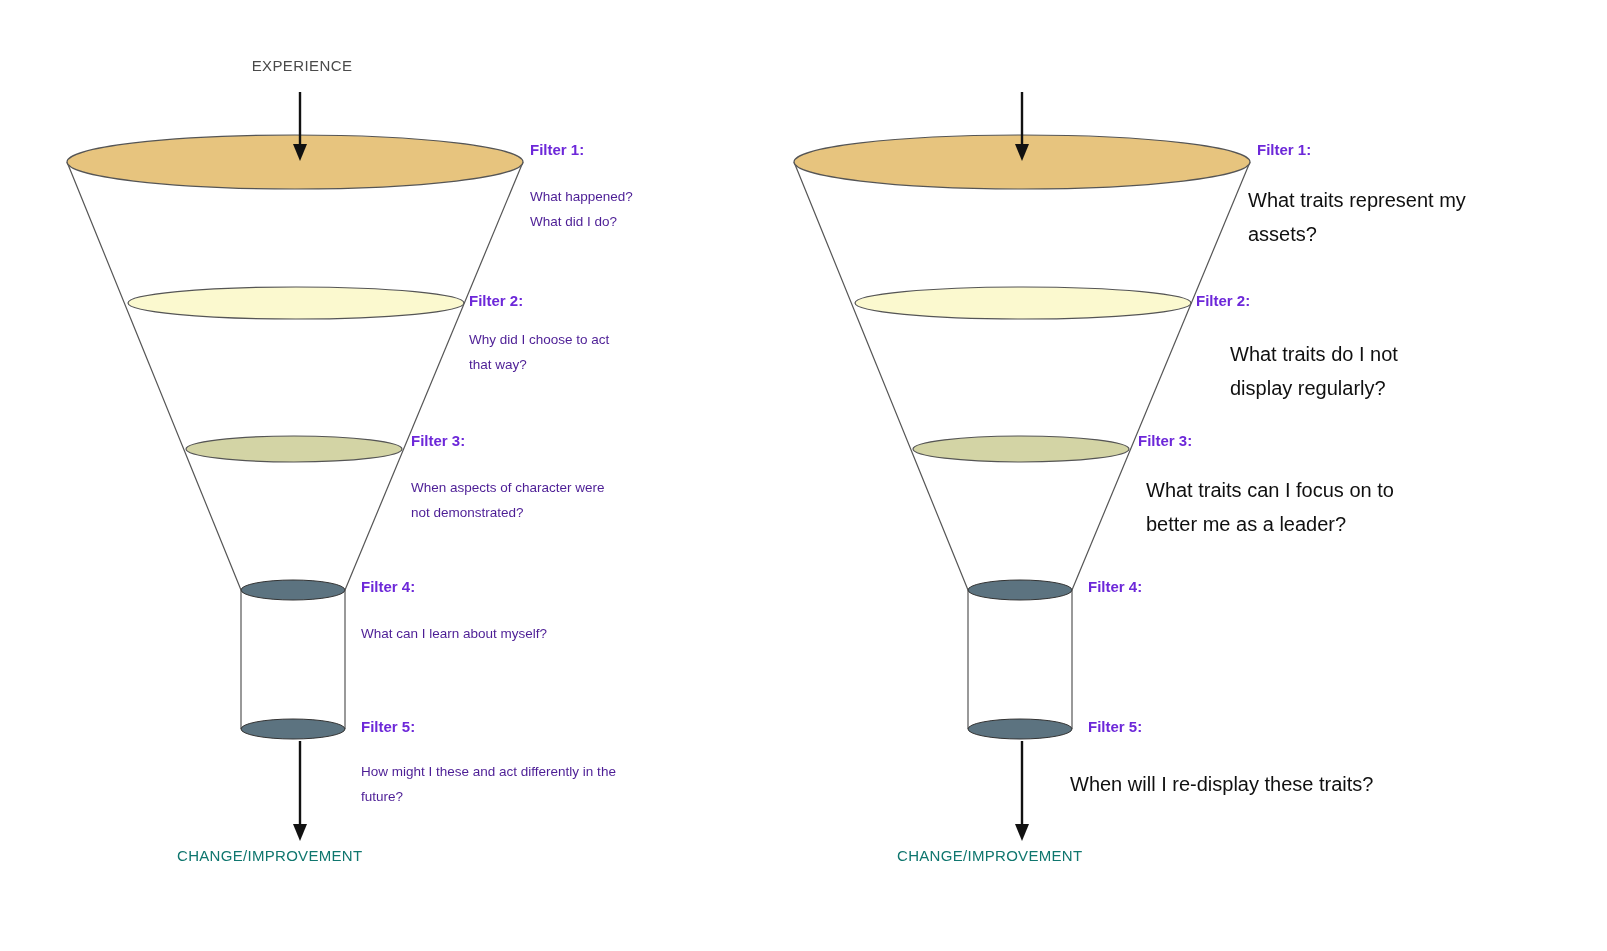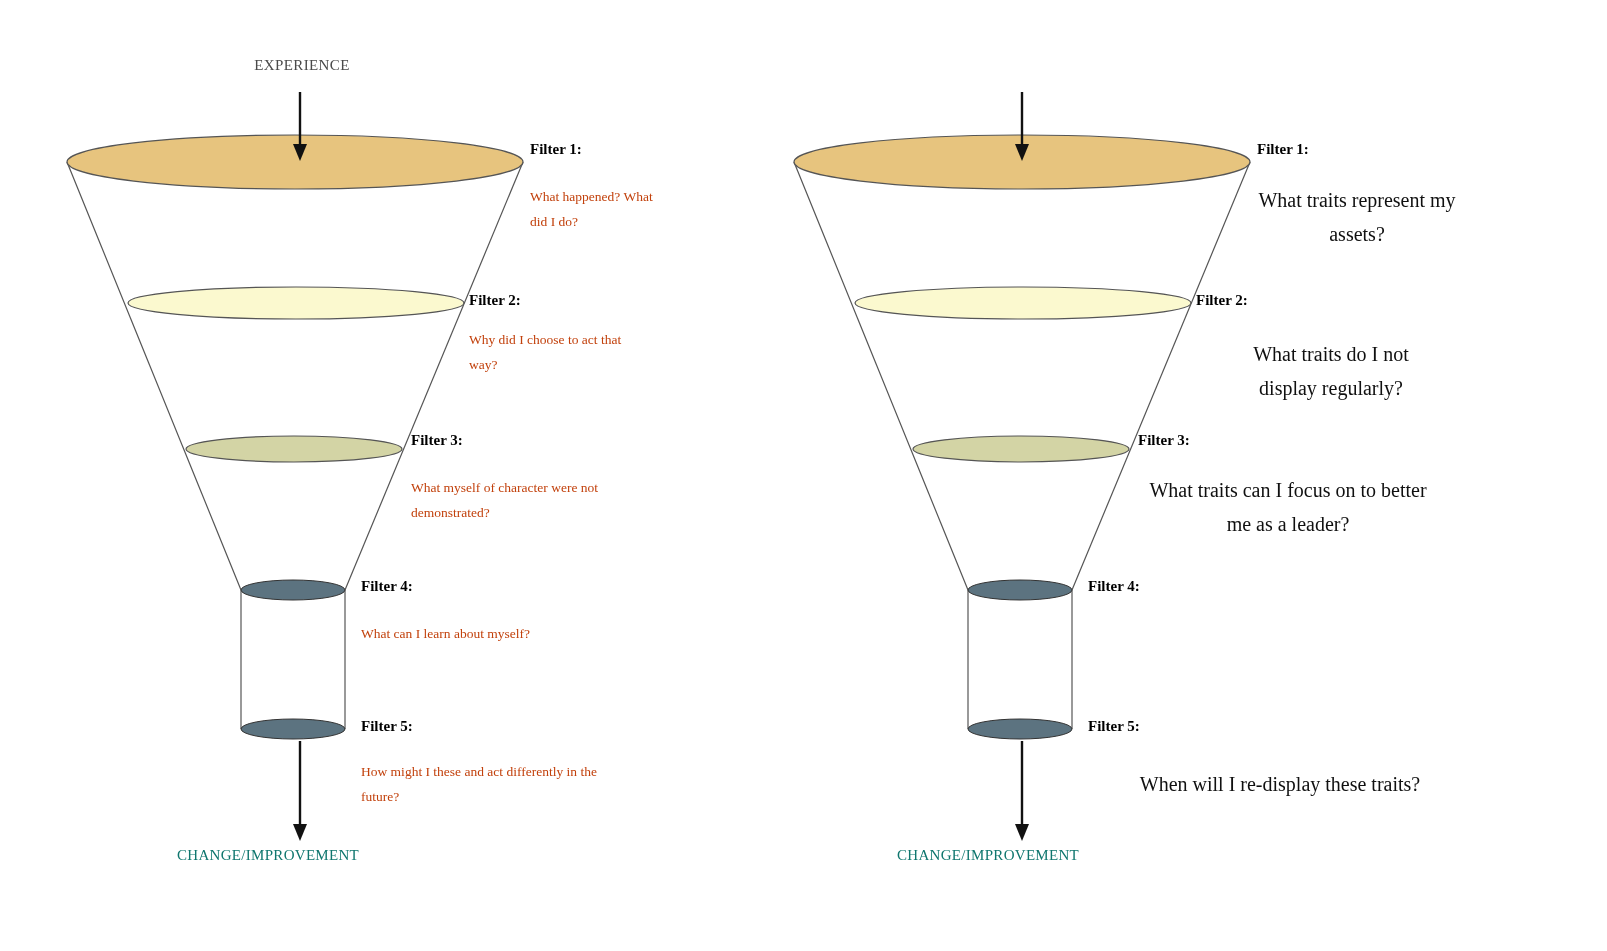--- a/index.html
+++ b/index.html
@@ -1,26 +1,26 @@
 <!DOCTYPE html>
 <html><head>
 <meta charset="utf-8">
 <style>
   html,body{margin:0;padding:0;background:#ffffff;}
   #canvas{
     position:relative;width:1607px;height:951px;background:#ffffff;
-    font-family:Liberation Serif, serif;overflow:hidden;
+    font-family:Liberation Sans, sans-serif;overflow:hidden;
   }
   .abs{position:absolute;}
   svg{position:absolute;left:0;top:0;}
   .toplabel{font-size:15px;color:#4a4a4a;letter-spacing:.4px;text-align:center;}
   .bottomlabel{font-size:15px;color:#0f766e;letter-spacing:.3px;}
-  .flabel{font-size:15px;font-weight:bold;color:#000000;}
-  .q-small{font-size:13.5px;color:#c2410c;line-height:1.85;}
-  .q-big{font-size:20px;color:#101010;line-height:1.68;text-align:center;}
+  .flabel{font-size:15px;font-weight:bold;color:#6d28d9;}
+  .q-small{font-size:13.5px;color:#4c1d95;line-height:1.85;}
+  .q-big{font-size:20px;color:#101010;line-height:1.68;}
   .title{font-size:20px;font-weight:bold;color:#101010;text-align:center;}
 </style>
 </head>
 <body>
 
 <div id="canvas">
 
   <svg width="1607" height="951" viewBox="0 0 1607 951">
 
     <g>
@@ -76,21 +76,21 @@
 
   <div class="abs toplabel" style="left:222px;top:57px;width:160px">EXPERIENCE</div>
 
   <div class="abs flabel" style="left:530px;top:141px">Filter 1:</div>
   <div class="abs q-small" style="left:530px;top:185px;width:125px">What happened? What did I do?</div>
 
   <div class="abs flabel" style="left:469px;top:292px">Filter 2:</div>
   <div class="abs q-small" style="left:469px;top:328px;width:162px">Why did I choose to act that way?</div>
 
   <div class="abs flabel" style="left:411px;top:432px">Filter 3:</div>
-  <div class="abs q-small" style="left:411px;top:476px;width:208px">What myself of character were not demonstrated?</div>
+  <div class="abs q-small" style="left:411px;top:476px;width:208px">When aspects of character were not demonstrated?</div>
 
   <div class="abs flabel" style="left:361px;top:578px">Filter 4:</div>
   <div class="abs q-small" style="left:361px;top:622px;width:280px">What can I learn about myself?</div>
 
   <div class="abs flabel" style="left:361px;top:718px">Filter 5:</div>
   <div class="abs q-small" style="left:361px;top:760px;width:272px">How might I these and act differently in the future?</div>
 
   <div class="abs bottomlabel" style="left:177px;top:847px">CHANGE/IMPROVEMENT</div>
 
 

